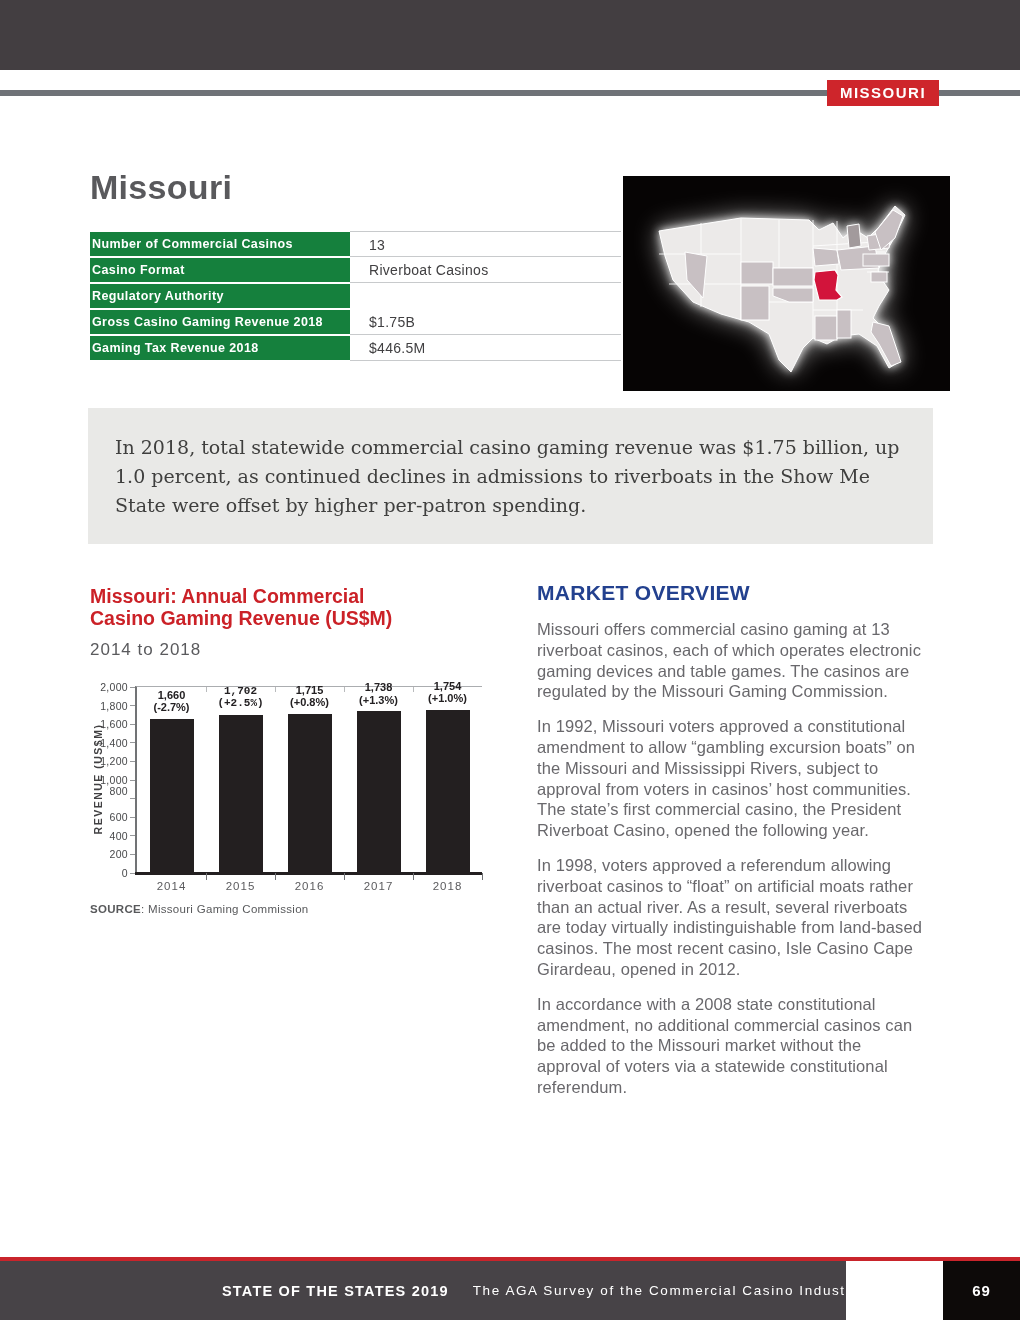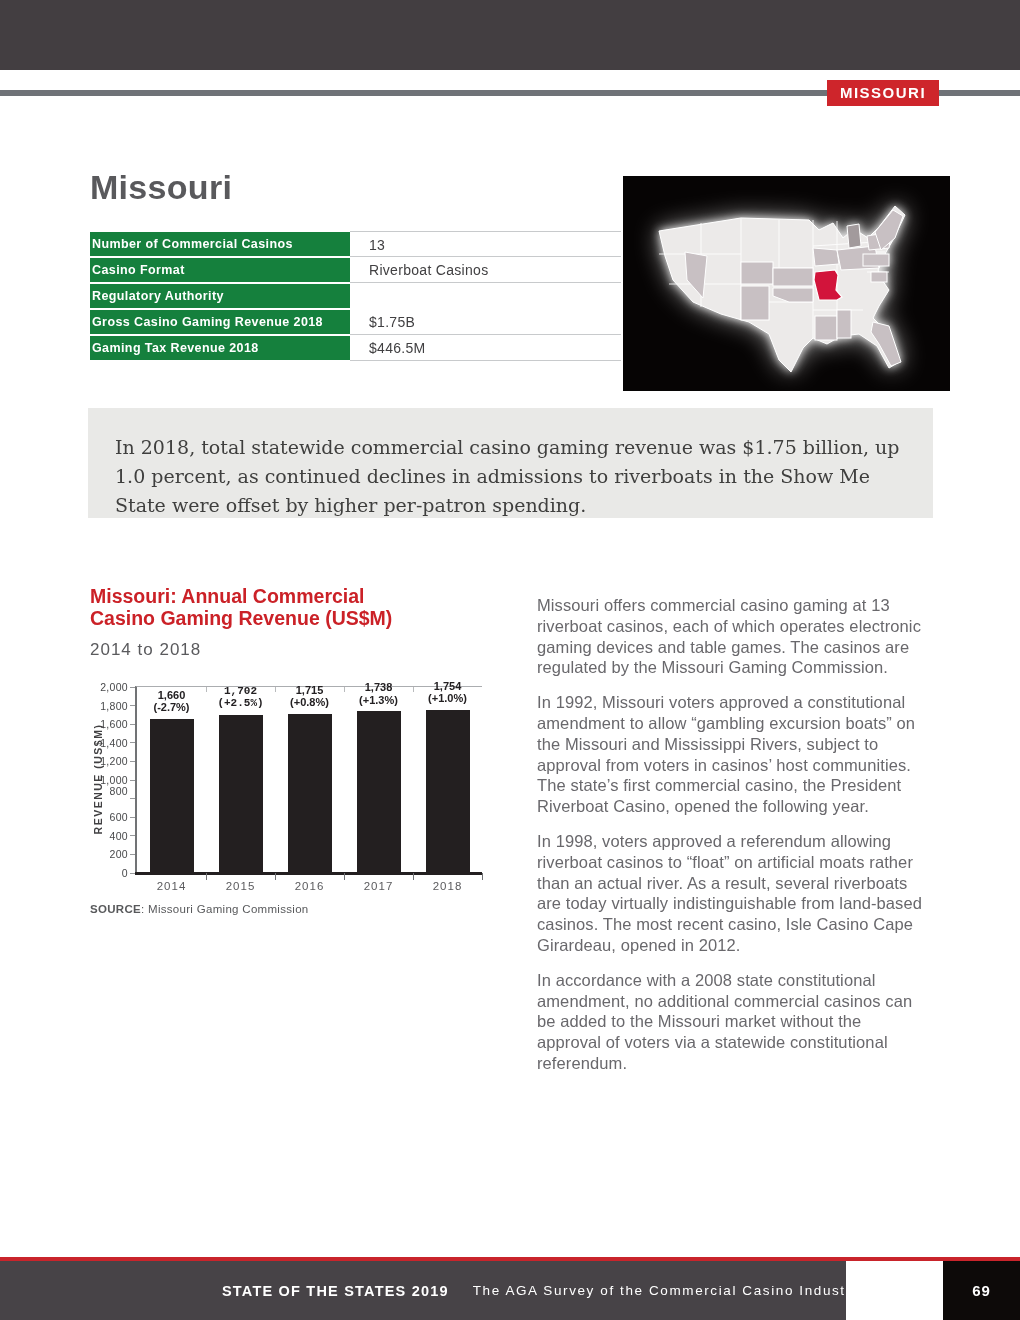--- a/index.html
+++ b/index.html
@@ -20,21 +20,21 @@
   .fact-label{width:258px;background:#15803d;color:#ffffff;font-weight:bold;font-size:12.5px;
               letter-spacing:.4px;line-height:24px;padding-left:2px;margin:1px 0;}
   .fact-value{flex:1;color:#414042;font-size:14px;letter-spacing:.3px;line-height:26px;
               padding-left:19px;border-bottom:1px solid #c8cacc;}
   .fact-row:first-child .fact-value{border-top:1px solid #c8cacc;}
 
   .map-box{top:176px;left:623px;width:327px;height:215px;background:#060404;overflow:hidden;}
   .map-box svg{display:block;}
   .map-glow{filter:drop-shadow(0 0 5px rgba(255,255,255,.95)) drop-shadow(0 0 12px rgba(255,255,255,.55));}
 
-  .callout{top:408px;left:88px;width:845px;height:110px;background:#e9e9e7;}
+  .callout{top:408px;left:88px;width:845px;height:136px;background:#e9e9e7;}
   .callout p{margin:0;padding:25px 30px 0 27px;font-family:"DejaVu Serif",serif;
              font-size:19px;line-height:29px;color:#3f3f3e;}
 
   .chart-title{top:586px;left:90px;font-size:19.5px;line-height:21.5px;font-weight:bold;color:#cb2127;}
   .chart-subtitle{top:640px;left:90px;font-size:17px;color:#5a5a5d;letter-spacing:1px;}
 
   .chart{top:680px;left:90px;width:402px;height:225px;}
   .ylab{left:-72px;top:93px;width:160px;text-align:center;transform:rotate(-90deg);
         font-size:10.5px;font-weight:bold;letter-spacing:1.5px;color:#414042;}
   .plot{left:45px;top:6px;width:345px;height:186px;border-top:1px solid #abadb0;
@@ -212,20 +212,21 @@
       <div class="abs xtick-top" style="left: 276px; top: 0px; height: 5px;"></div>
       <div class="abs xtick" style="left: 345px; top: 186px; height: 7px;"></div>
     </div>
 </div>
 
 <div class="abs source">
   <b>SOURCE</b><span>: Missouri Gaming Commission</span>
 </div>
 
 <div class="abs overview">
+  <h2>MARKET OVERVIEW</h2>
   <div id="paras">
       <p>Missouri offers commercial casino gaming at 13 riverboat casinos, each of which operates electronic gaming devices and table games. The casinos are regulated by the Missouri Gaming Commission.</p>
       <p>In 1992, Missouri voters approved a constitutional amendment to allow “gambling excursion boats” on the Missouri and Mississippi Rivers, subject to approval from voters in casinos’ host communities. The state’s first commercial casino, the President Riverboat Casino, opened the following year.</p>
       <p>In 1998, voters approved a referendum allowing riverboat casinos to “float” on artificial moats rather than an actual river. As a result, several riverboats are today virtually indistinguishable from land-based casinos. The most recent casino, Isle Casino Cape Girardeau, opened in 2012.</p>
       <p>In accordance with a 2008 state constitutional amendment, no additional commercial casinos can be added to the Missouri market without the approval of voters via a statewide constitutional referendum.</p>
     </div>
 </div>
 
 <div class="abs footer-line"></div>
 <div class="abs footer-band">

